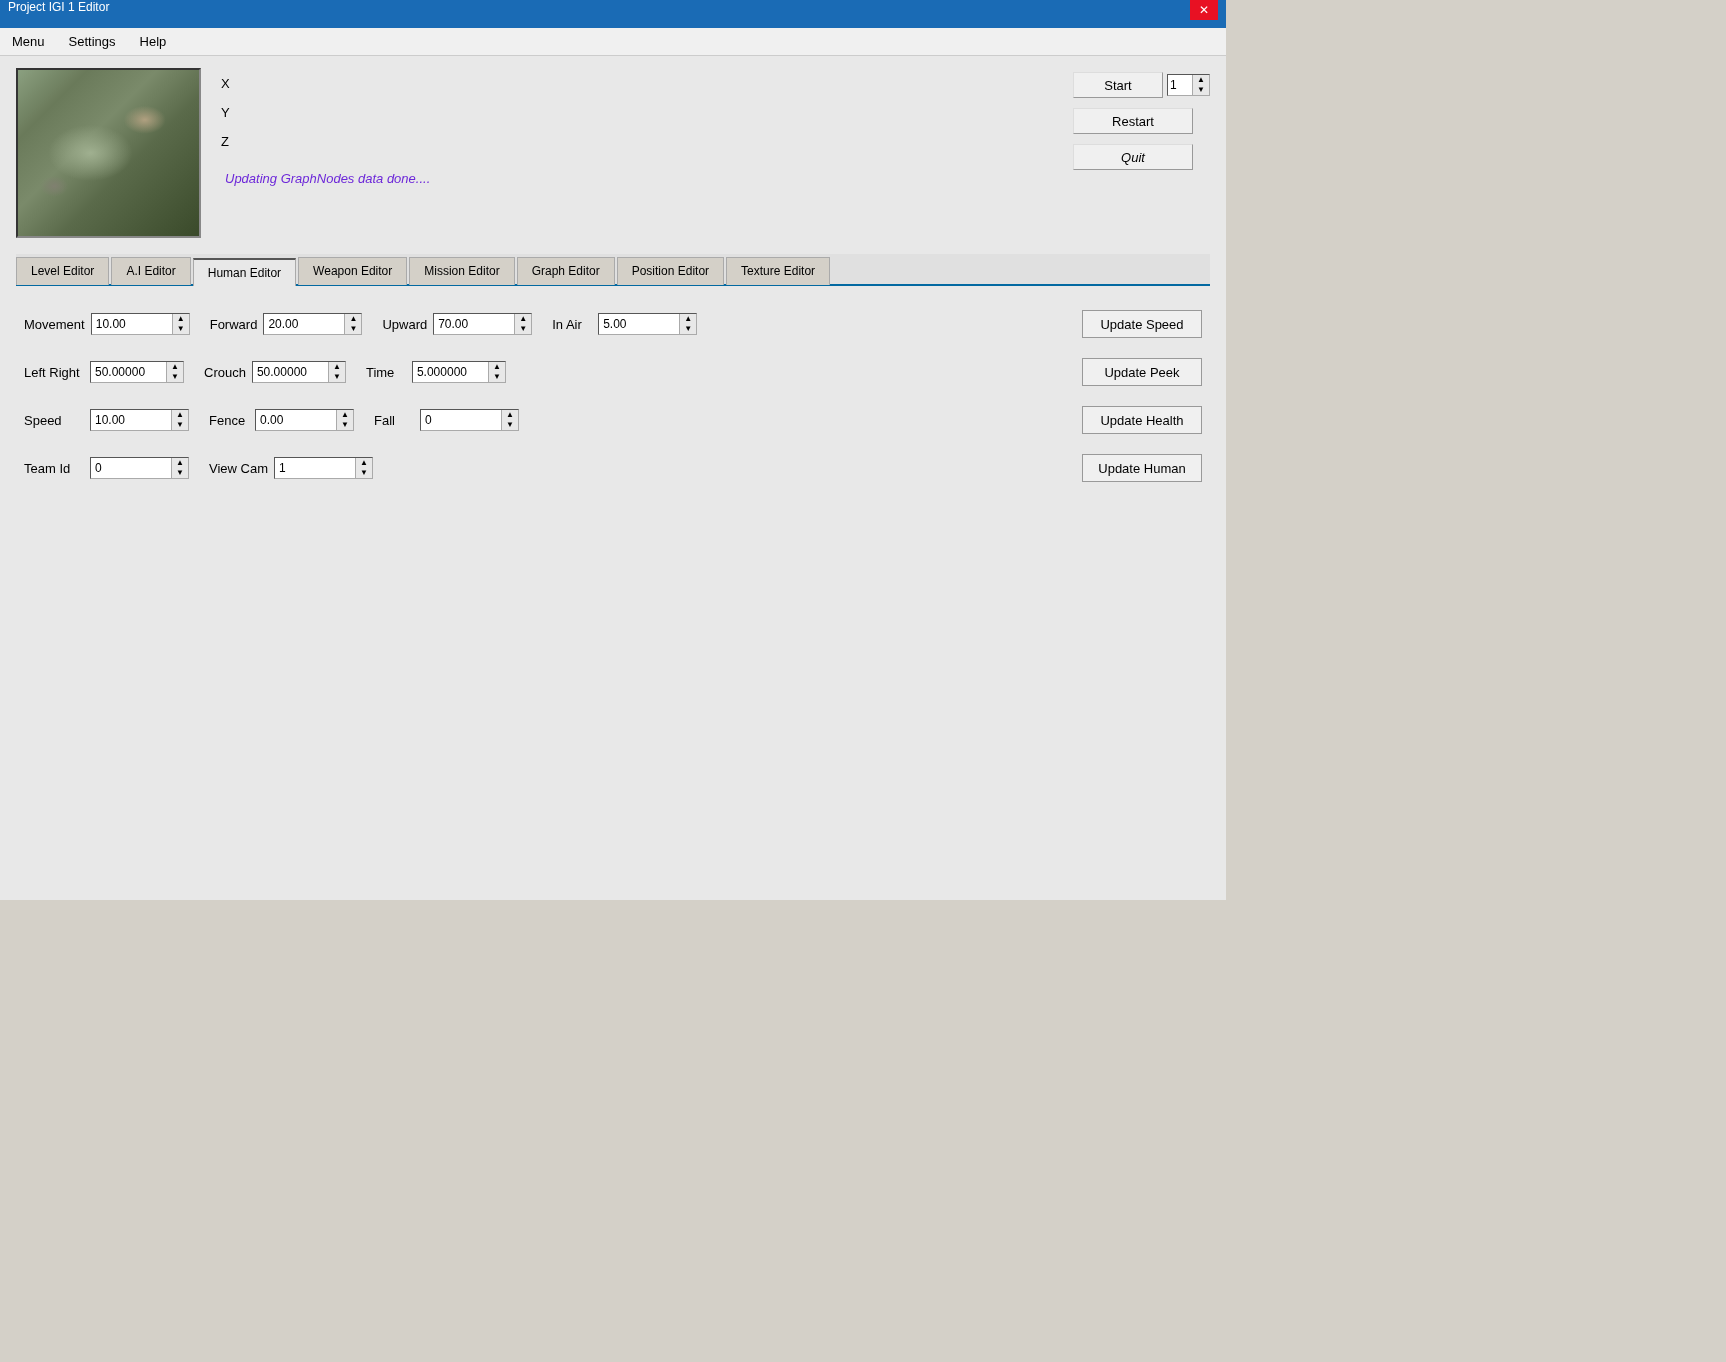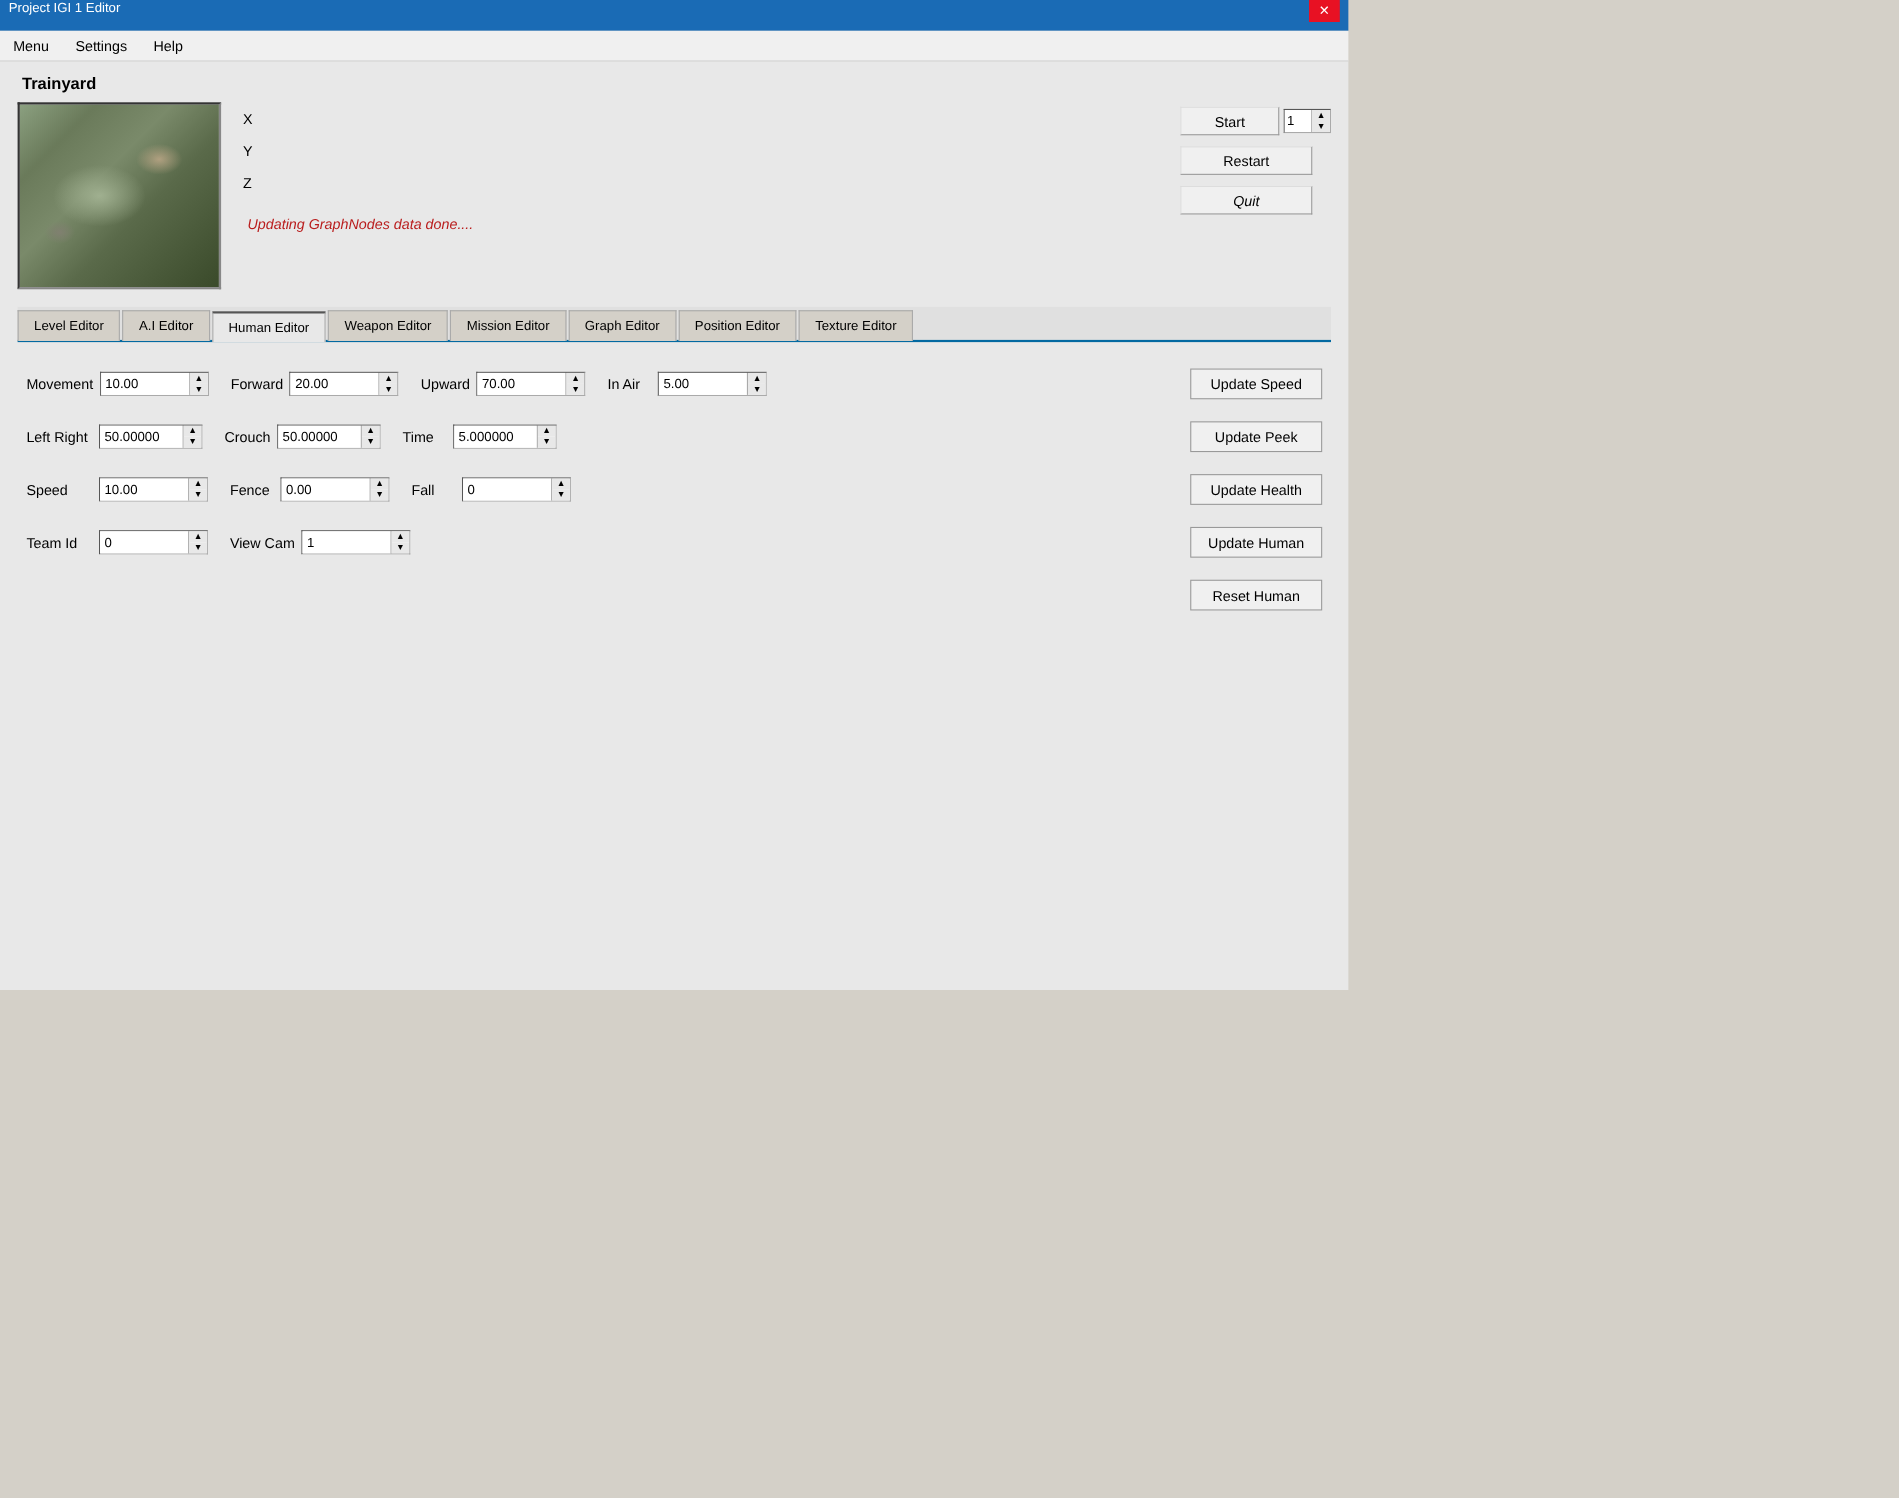--- a/index.html
+++ b/index.html
@@ -164,21 +164,21 @@
     .start-spinner input {
       border: none;
       outline: none;
       width: 24px;
       padding: 0 2px;
       font-size: 12px;
       height: 20px;
       background: white;
     }
     .status-text {
-      color: #b91c1c;
+      color: #6d28d9;
       font-style: italic;
       font-size: 13px;
       margin-top: 8px;
       margin-left: 4px;
     }
     .tabs-container {
       display: flex;
       border-bottom: 2px solid #0369a1;
       margin-bottom: 16px;
       background: #e0e0e0;
@@ -242,21 +242,20 @@
 </div>
 
 <div class="menu-bar">
   <span class="menu-item">Menu</span>
   <span class="menu-item">Settings</span>
   <span class="menu-item">Help</span>
 </div>
 
 <div class="main-content">
 
-  <div class="page-title">Trainyard</div>
 
   <div class="top-section">
     <div class="map-image"></div>
 
     <div class="coords-section">
       <div class="coord-row">
         <span class="coord-label">X</span>
       </div>
       <div class="coord-row">
         <span class="coord-label">Y</span>
@@ -425,18 +424,15 @@
           <input class="wide" type="text" value="1" style="">
           <div class="spinner-buttons">
             <button class="spinner-btn">▲</button>
             <button class="spinner-btn">▼</button>
           </div>
         </div>
       </div>
       <button class="action-btn" style="margin-left:auto;">Update Human</button>
     </div>
 
-    <div class="editor-row" style="justify-content:flex-end;">
-      <button class="action-btn">Reset Human</button>
-    </div>
 
   </div>
 </div>
 
 </body></html>

